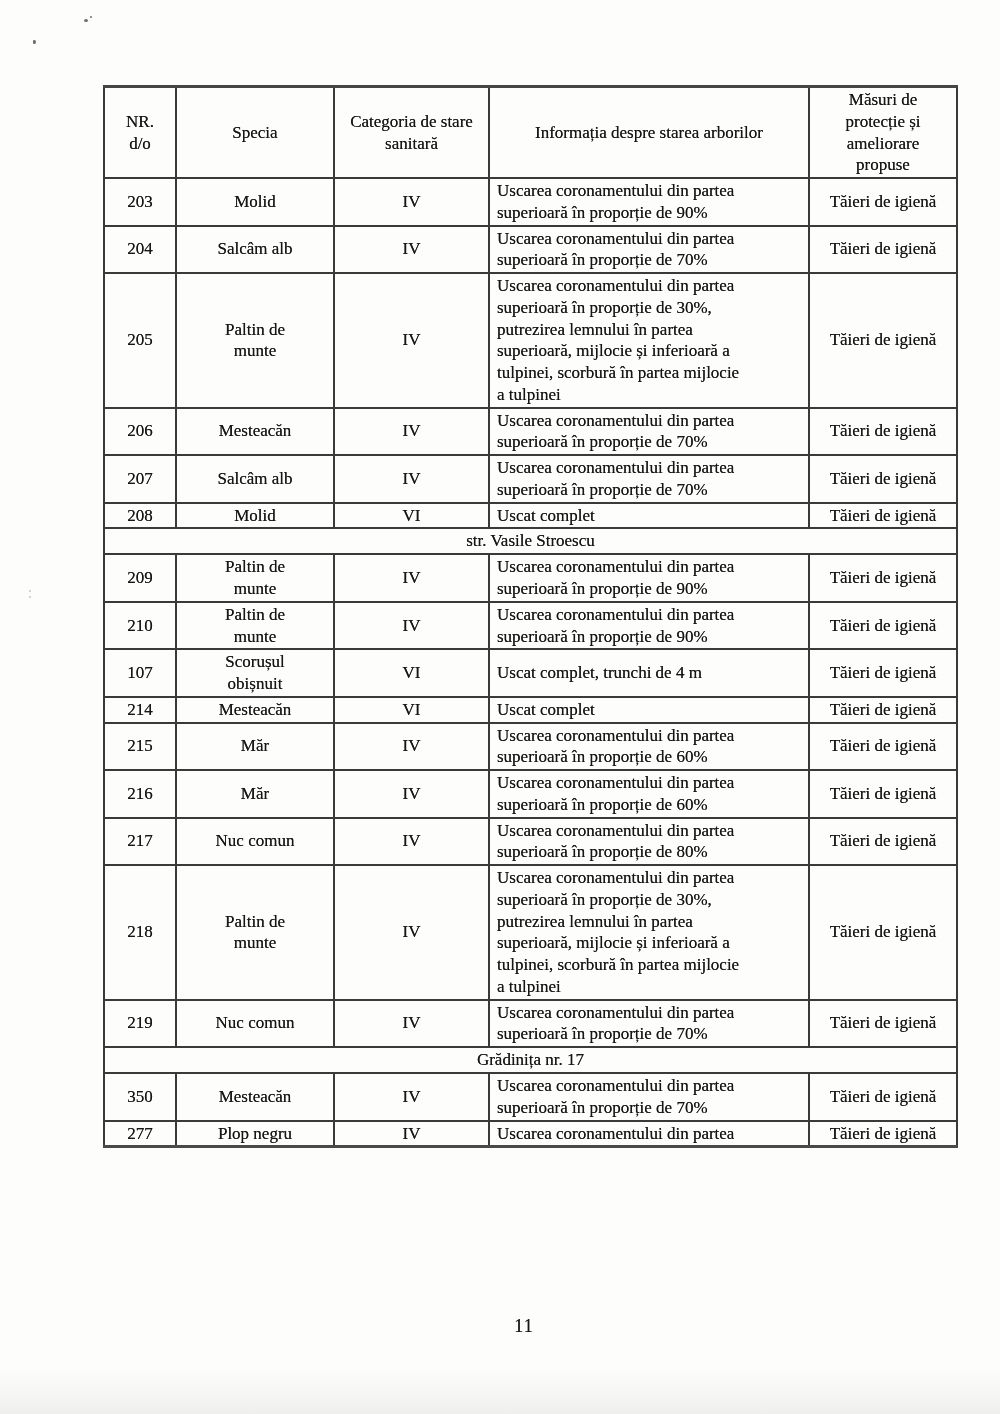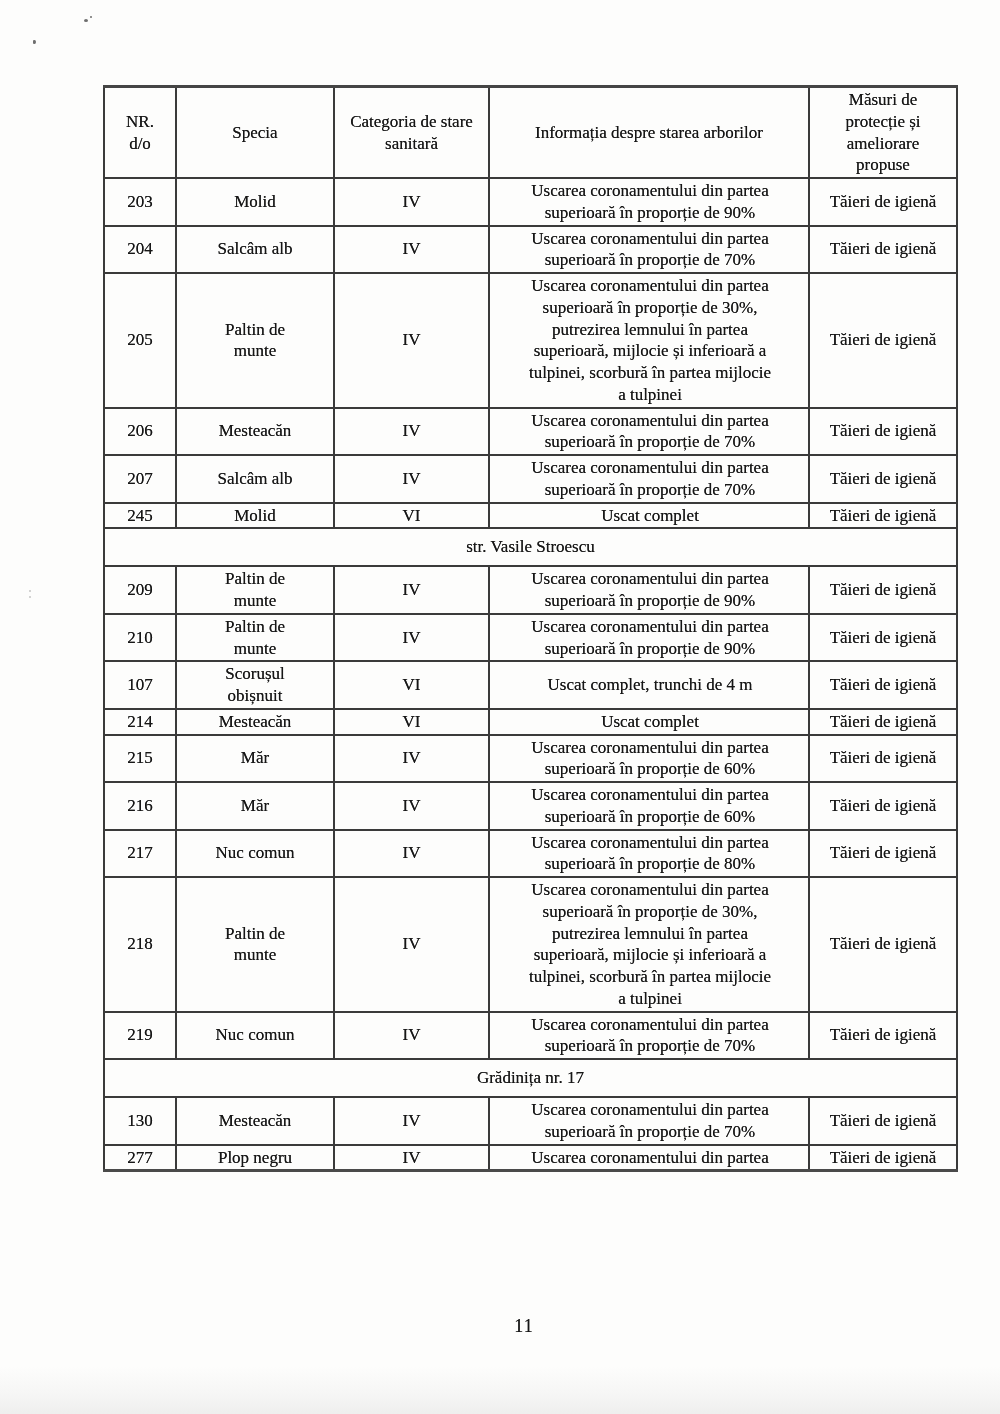--- a/index.html
+++ b/index.html
@@ -30,22 +30,22 @@
     line-height: 1.28;
     font-weight: normal;
     text-align: center;
     vertical-align: middle;
     padding: 1px 5px;
     white-space: pre-line;
     text-shadow: 0 0 0.6px rgba(25,25,25,0.8);
     overflow: hidden;
   }
   .doc-table thead th { height: 72px; border-top: 3px solid #454545; }
-  .doc-table td.cell-info { text-align: center; padding-left: 7px; }
-  .doc-table tr.section-row td { height: 38px; padding: 0 4px; }
+  .doc-table td.cell-info { text-align: left; padding-left: 7px; }
+  .doc-table tr.section-row td { height: 26px; padding: 0 4px; }
   .doc-table tbody tr:last-child td { border-bottom: 3px solid #4a4a4a; }
 
   .page-number {
     position: absolute;
     top: 1316px;
     left: 24px;
     width: 1000px;
     text-align: center;
     font-size: 18px;
     letter-spacing: 1px;
@@ -144,21 +144,21 @@
         </tr>
         <tr>
           <td class="cell-nr">207</td>
           <td class="cell-specia">Salcâm alb</td>
           <td class="cell-categoria">IV</td>
           <td class="cell-info">Uscarea coronamentului din partea
 superioară în proporție de 70%</td>
           <td class="cell-masuri">Tăieri de igienă</td>
         </tr>
         <tr>
-          <td class="cell-nr">245</td>
+          <td class="cell-nr">208</td>
           <td class="cell-specia">Molid</td>
           <td class="cell-categoria">VI</td>
           <td class="cell-info">Uscat complet</td>
           <td class="cell-masuri">Tăieri de igienă</td>
         </tr>
         <tr class="section-row">
           <td colspan="5" class="section-cell">str. Vasile Stroescu</td>
         </tr>
         <tr>
           <td class="cell-nr">209</td>
@@ -235,21 +235,21 @@
           <td class="cell-specia">Nuc comun</td>
           <td class="cell-categoria">IV</td>
           <td class="cell-info">Uscarea coronamentului din partea
 superioară în proporție de 70%</td>
           <td class="cell-masuri">Tăieri de igienă</td>
         </tr>
         <tr class="section-row">
           <td colspan="5" class="section-cell">Grădinița nr. 17</td>
         </tr>
         <tr>
-          <td class="cell-nr">130</td>
+          <td class="cell-nr">350</td>
           <td class="cell-specia">Mesteacăn</td>
           <td class="cell-categoria">IV</td>
           <td class="cell-info">Uscarea coronamentului din partea
 superioară în proporție de 70%</td>
           <td class="cell-masuri">Tăieri de igienă</td>
         </tr>
         <tr>
           <td class="cell-nr">277</td>
           <td class="cell-specia">Plop negru</td>
           <td class="cell-categoria">IV</td>

